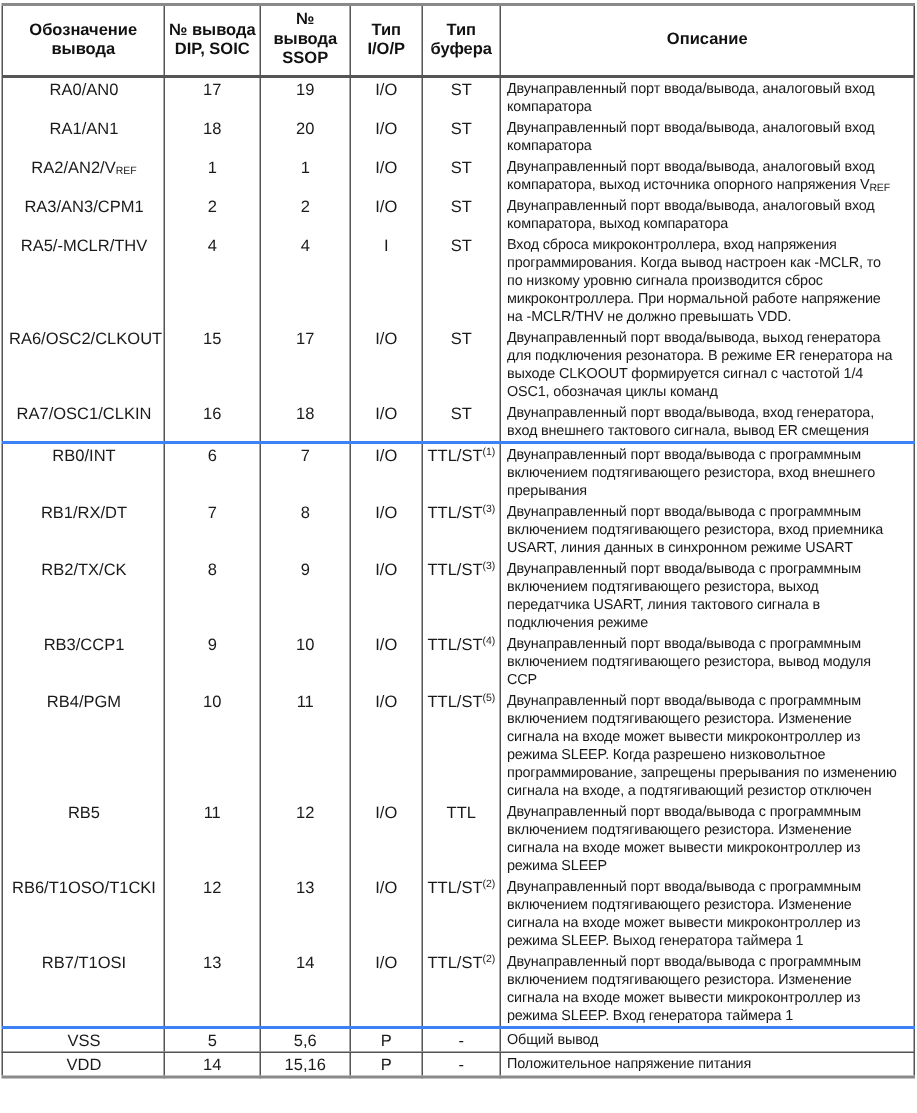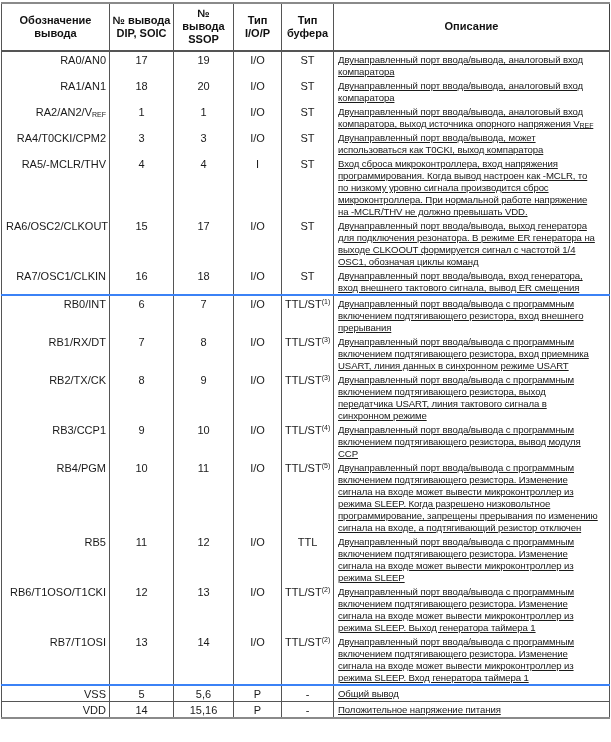--- a/index.html
+++ b/index.html
@@ -51,23 +51,22 @@
     padding: 1px 3px 0 3px;
     border-left: 1px solid #555;
   }
   tbody td:last-child {
     border-right: 1px solid #555;
     font-size: 9.6px;
     line-height: 12px;
     padding-top: 2px;
     padding-left: 4px;
     letter-spacing: -0.1px;
-    text-decoration: underline;
-  }
-  tbody td.name { text-align: right; padding-left: 4px; padding-top: 2px;}
+  }
+  tbody td.name { text-align: center; padding-left: 4px; padding-top: 2px;}
   tbody td.num, tbody td.type, tbody td.buf { text-align: center; padding-top: 2px;}
 
   tr.group-end td { border-bottom: 2px solid #3b82f6; }
   tr.sep td { border-bottom: 1px solid #555; }
 
   sup.note {
     font-size: 7px;
     line-height: 0;
     vertical-align: 4px;
   }
@@ -118,26 +117,26 @@
       </tr>
       <tr>
         <td class="name"><span>RA2/AN2/V</span><sub class="ref">REF</sub></td>
         <td class="num">1</td>
         <td class="num">1</td>
         <td class="type">I/O</td>
         <td class="buf"><span>ST</span></td>
         <td><span>Двунаправленный порт ввода/вывода, аналоговый вход</span><br><span>компаратора, выход источника опорного напряжения V</span><sub class="ref">REF</sub></td>
       </tr>
       <tr>
-        <td class="name"><span>RA4/T0CKI/CPM2</span></td>
-        <td class="num">3</td>
-        <td class="num">3</td>
-        <td class="type">I/O</td>
-        <td class="buf"><span>ST</span></td>
-        <td><span>Двунаправленный порт ввода/вывода, может</span><br><span>использоваться как T0CKI, выход компаратора</span></td>
+        <td class="name"><span>RA3/AN3/CPM1</span></td>
+        <td class="num">2</td>
+        <td class="num">2</td>
+        <td class="type">I/O</td>
+        <td class="buf"><span>ST</span></td>
+        <td><span>Двунаправленный порт ввода/вывода, аналоговый вход</span><br><span>компаратора, выход компаратора</span></td>
       </tr>
       <tr>
         <td class="name"><span>RA5/-MCLR/THV</span></td>
         <td class="num">4</td>
         <td class="num">4</td>
         <td class="type">I</td>
         <td class="buf"><span>ST</span></td>
         <td><span>Вход сброса микроконтроллера, вход напряжения</span><br><span>программирования. Когда вывод настроен как -MCLR, то</span><br><span>по низкому уровню сигнала производится сброс</span><br><span>микроконтроллера. При нормальной работе напряжение</span><br><span>на -MCLR/THV не должно превышать VDD.</span></td>
       </tr>
       <tr>
@@ -171,21 +170,21 @@
         <td class="type">I/O</td>
         <td class="buf"><span>TTL/ST</span><sup class="note">(3)</sup></td>
         <td><span>Двунаправленный порт ввода/вывода с программным</span><br><span>включением подтягивающего резистора, вход приемника</span><br><span>USART, линия данных в синхронном режиме USART</span></td>
       </tr>
       <tr>
         <td class="name"><span>RB2/TX/CK</span></td>
         <td class="num">8</td>
         <td class="num">9</td>
         <td class="type">I/O</td>
         <td class="buf"><span>TTL/ST</span><sup class="note">(3)</sup></td>
-        <td><span>Двунаправленный порт ввода/вывода с программным</span><br><span>включением подтягивающего резистора, выход</span><br><span>передатчика USART, линия тактового сигнала в</span><br><span>синхронном режиме</span></td>
+        <td><span>Двунаправленный порт ввода/вывода с программным</span><br><span>включением подтягивающего резистора, выход</span><br><span>передатчика USART, линия тактового сигнала в</span><br><span>подключения режиме</span></td>
       </tr>
       <tr>
         <td class="name"><span>RB3/CCP1</span></td>
         <td class="num">9</td>
         <td class="num">10</td>
         <td class="type">I/O</td>
         <td class="buf"><span>TTL/ST</span><sup class="note">(4)</sup></td>
         <td><span>Двунаправленный порт ввода/вывода с программным</span><br><span>включением подтягивающего резистора, вывод модуля</span><br><span>CCP</span></td>
       </tr>
       <tr>

